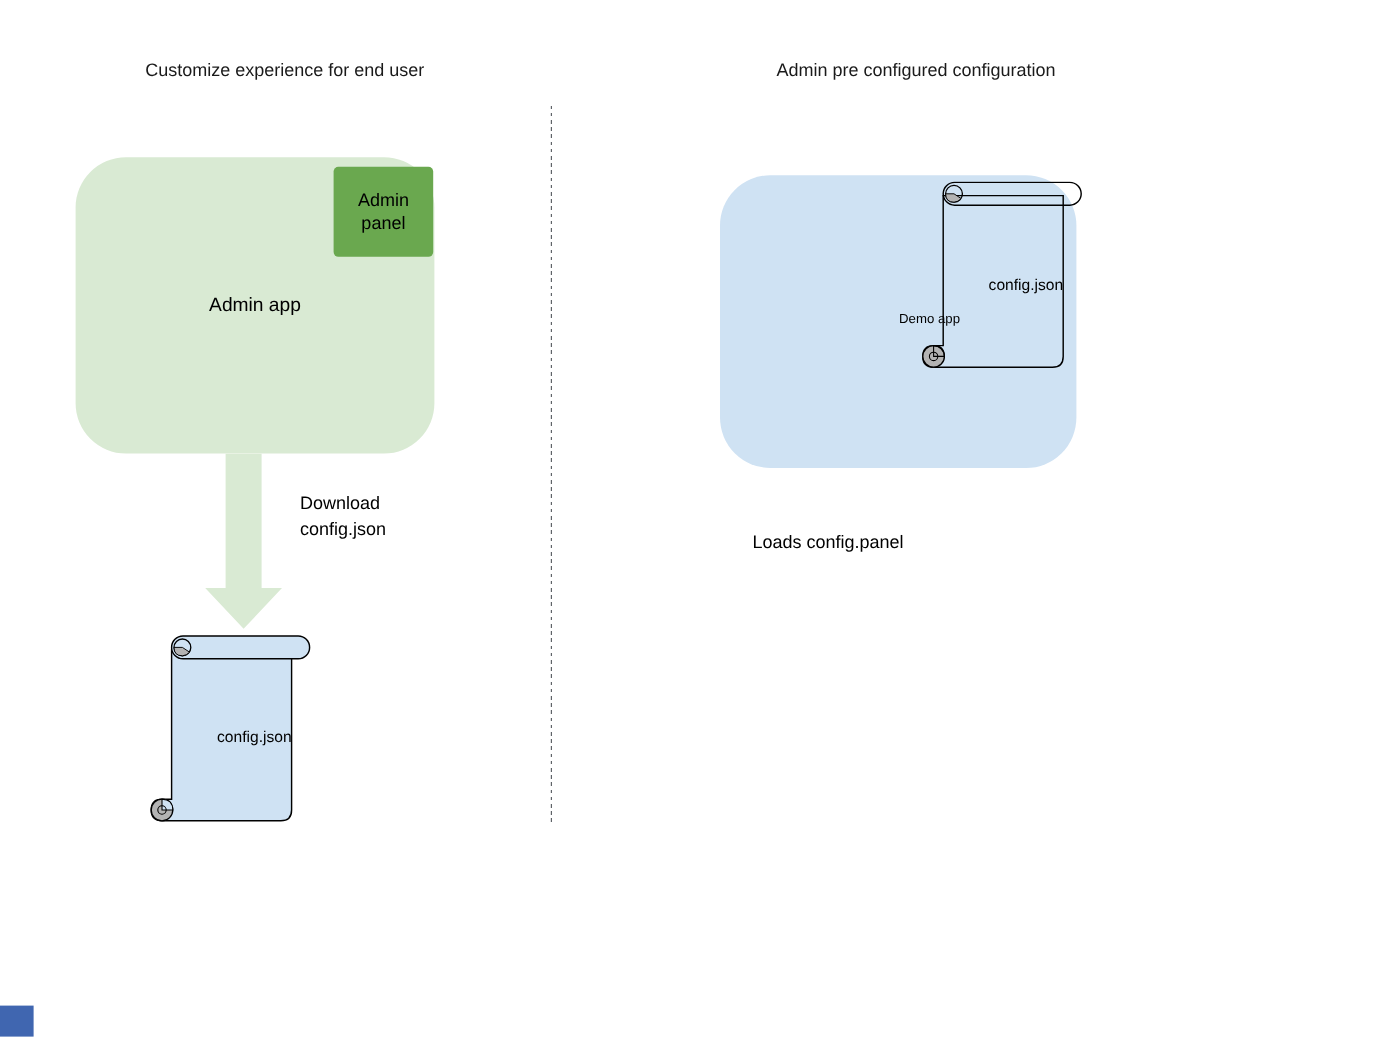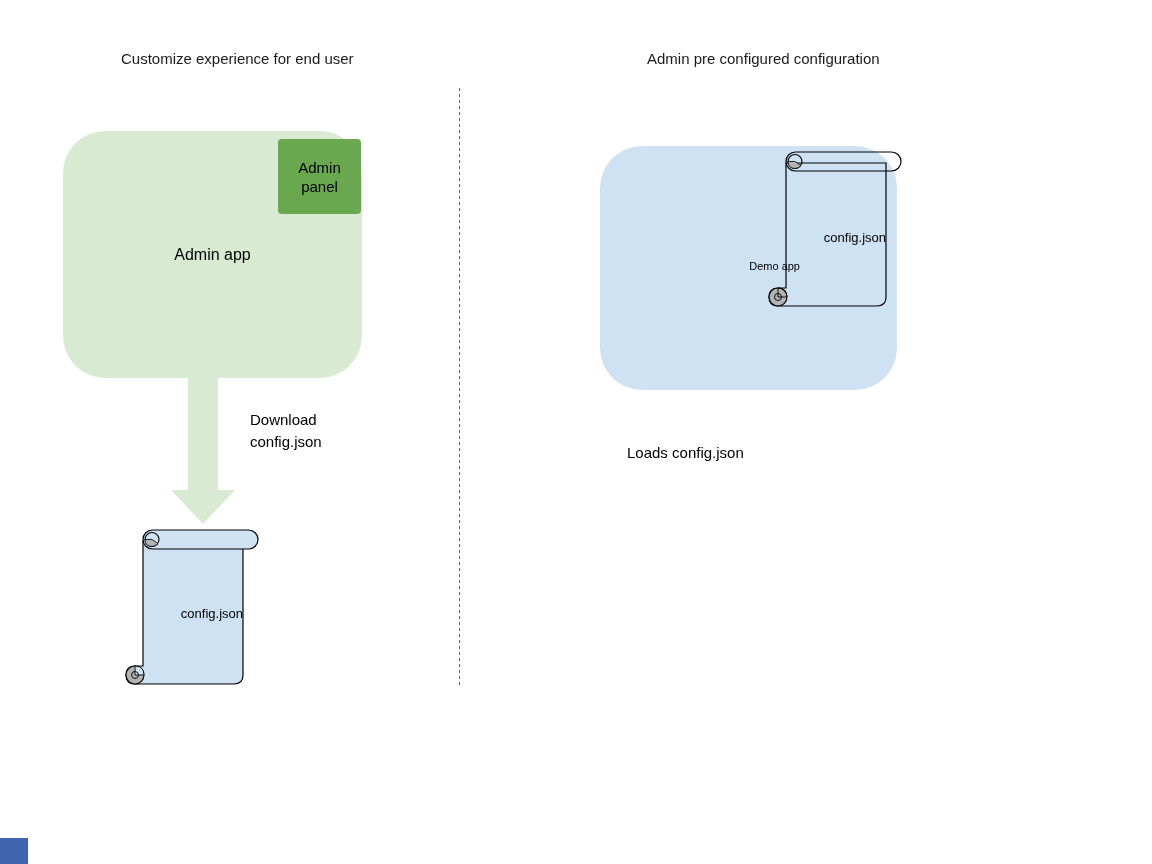--- a/index.html
+++ b/index.html
@@ -82,15 +82,15 @@
   <path d="M18,12 H118 V146 Q118,155 109,155 H10 Q1,155 1,146 Q1,137 10,137 H18 Z" fill="none" stroke="#000" stroke-width="1.2"></path>
   <circle cx="10" cy="146" r="9" fill="#b3b3b3" stroke="#000" stroke-width="1.1"></circle>
   <path d="M10,146 L10,137 Q19,137 19,146 Z" fill="none" stroke="#000" stroke-width="0.9"></path>
   <circle cx="10" cy="146" r="3.5" fill="none" stroke="#000" stroke-width="0.9"></circle>
   <rect x="18" y="1" width="115" height="19" rx="9.5" ry="9.5" fill="none" stroke="#000" stroke-width="1.2"></rect>
   <circle cx="27" cy="10.5" r="7" fill="none" stroke="#000" stroke-width="1.1"></circle>
   <path d="M27,10.5 L20,10.5 Q20,17.5 27,17.5 Q30.5,17.3 33,14.5 Z" fill="#b3b3b3" stroke="#000" stroke-width="0.8"></path>
 </svg>
 <div class="abs scroll-text right-file">config.json</div>
 
-<div class="abs loads-label">Loads config.json</div>
+<div class="abs loads-label">Loads config.panel</div>
 
 <div class="abs corner-marker"></div>
 
 </body></html>

